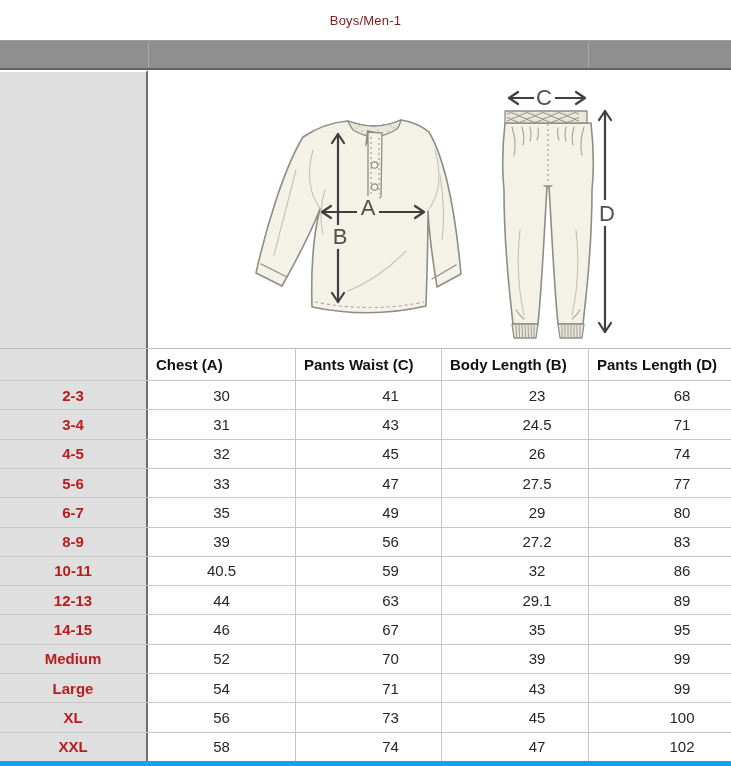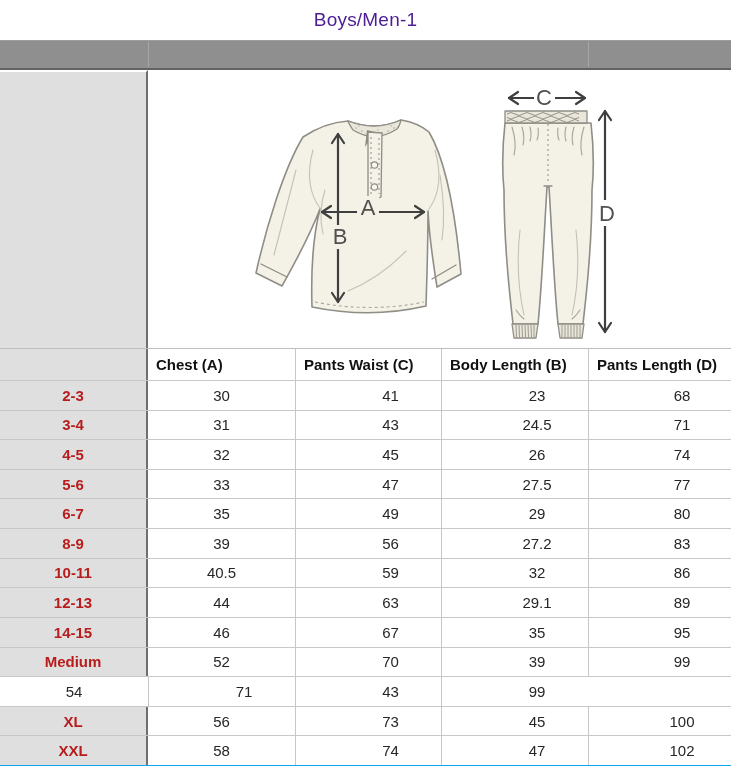--- a/index.html
+++ b/index.html
@@ -12,41 +12,41 @@
     --arrow:#3f3f3f;
   }
   *{box-sizing:border-box;margin:0;padding:0;}
   html,body{background:#fff;}
   body{font-family:"Liberation Sans","DejaVu Sans",sans-serif;}
   .page{position:relative;width:731px;height:766px;background:#fff;overflow:hidden;}
 
   
   .title{position:absolute;top:0;left:0;width:731px;height:40px;
          display:flex;align-items:center;justify-content:center;
-         font-size:19px;color:#4c1d95;letter-spacing:.2px;}
+         font-size:13px;color:#7f1d1d;letter-spacing:.2px;}
 
   
   .band{position:absolute;top:40px;left:0;width:731px;height:30px;
         background:var(--header-band);
         border-top:1px solid #9d9d9d;border-bottom:2px solid #636363;}
   .band-divider{position:absolute;top:1px;bottom:1px;width:1px;background:#a7a7a7;}
   .band-divider.d1{left:148px;}
   .band-divider.d2{left:588px;}
 
   
   .content-row{position:absolute;top:70px;left:0;width:731px;height:278px;display:flex;}
   .content-left{width:148px;height:100%;background:var(--label-column-bg);
                 border-right:2px solid var(--divider-dark);border-top:2px solid #fff;}
   .diagram-area{width:581px;height:100%;background:#fff;position:relative;}
   .diagram-area svg{display:block;}
 
   
   .size-table{position:absolute;top:348px;left:0;width:731px;height:418px;
               display:grid;grid-template-rows:32px repeat(13,1fr);
-              border-bottom:1px solid #0ea5e9;}
+              border-bottom:5px solid #0ea5e9;}
   .t-row{display:grid;grid-template-columns:148px 147px 146px 147px 143px;
          border-top:1px solid var(--grid-line);}
   .cell{display:flex;align-items:center;font-size:15px;color:#262626;background:#fff;}
   .cell.lab{justify-content:center;background:var(--label-column-bg);
             border-right:2px solid var(--divider-dark);
             font-weight:bold;color:#b91c1c;}
   .cell.head{font-weight:bold;color:#111;padding-left:8px;justify-content:flex-start;}
   .cell.val{justify-content:center;}
   .bl{border-left:1px solid var(--grid-line);padding-left:44px;}
 
@@ -270,20 +270,21 @@
       <div class="cell val bl">95</div>
     </div>
     <div class="t-row">
       <div class="cell lab">Medium</div>
       <div class="cell val">52</div>
       <div class="cell val bl">70</div>
       <div class="cell val bl">39</div>
       <div class="cell val bl">99</div>
     </div>
     <div class="t-row">
+      <div class="cell lab">Large</div>
       <div class="cell val">54</div>
       <div class="cell val bl">71</div>
       <div class="cell val bl">43</div>
       <div class="cell val bl">99</div>
     </div>
     <div class="t-row">
       <div class="cell lab">XL</div>
       <div class="cell val">56</div>
       <div class="cell val bl">73</div>
       <div class="cell val bl">45</div>

